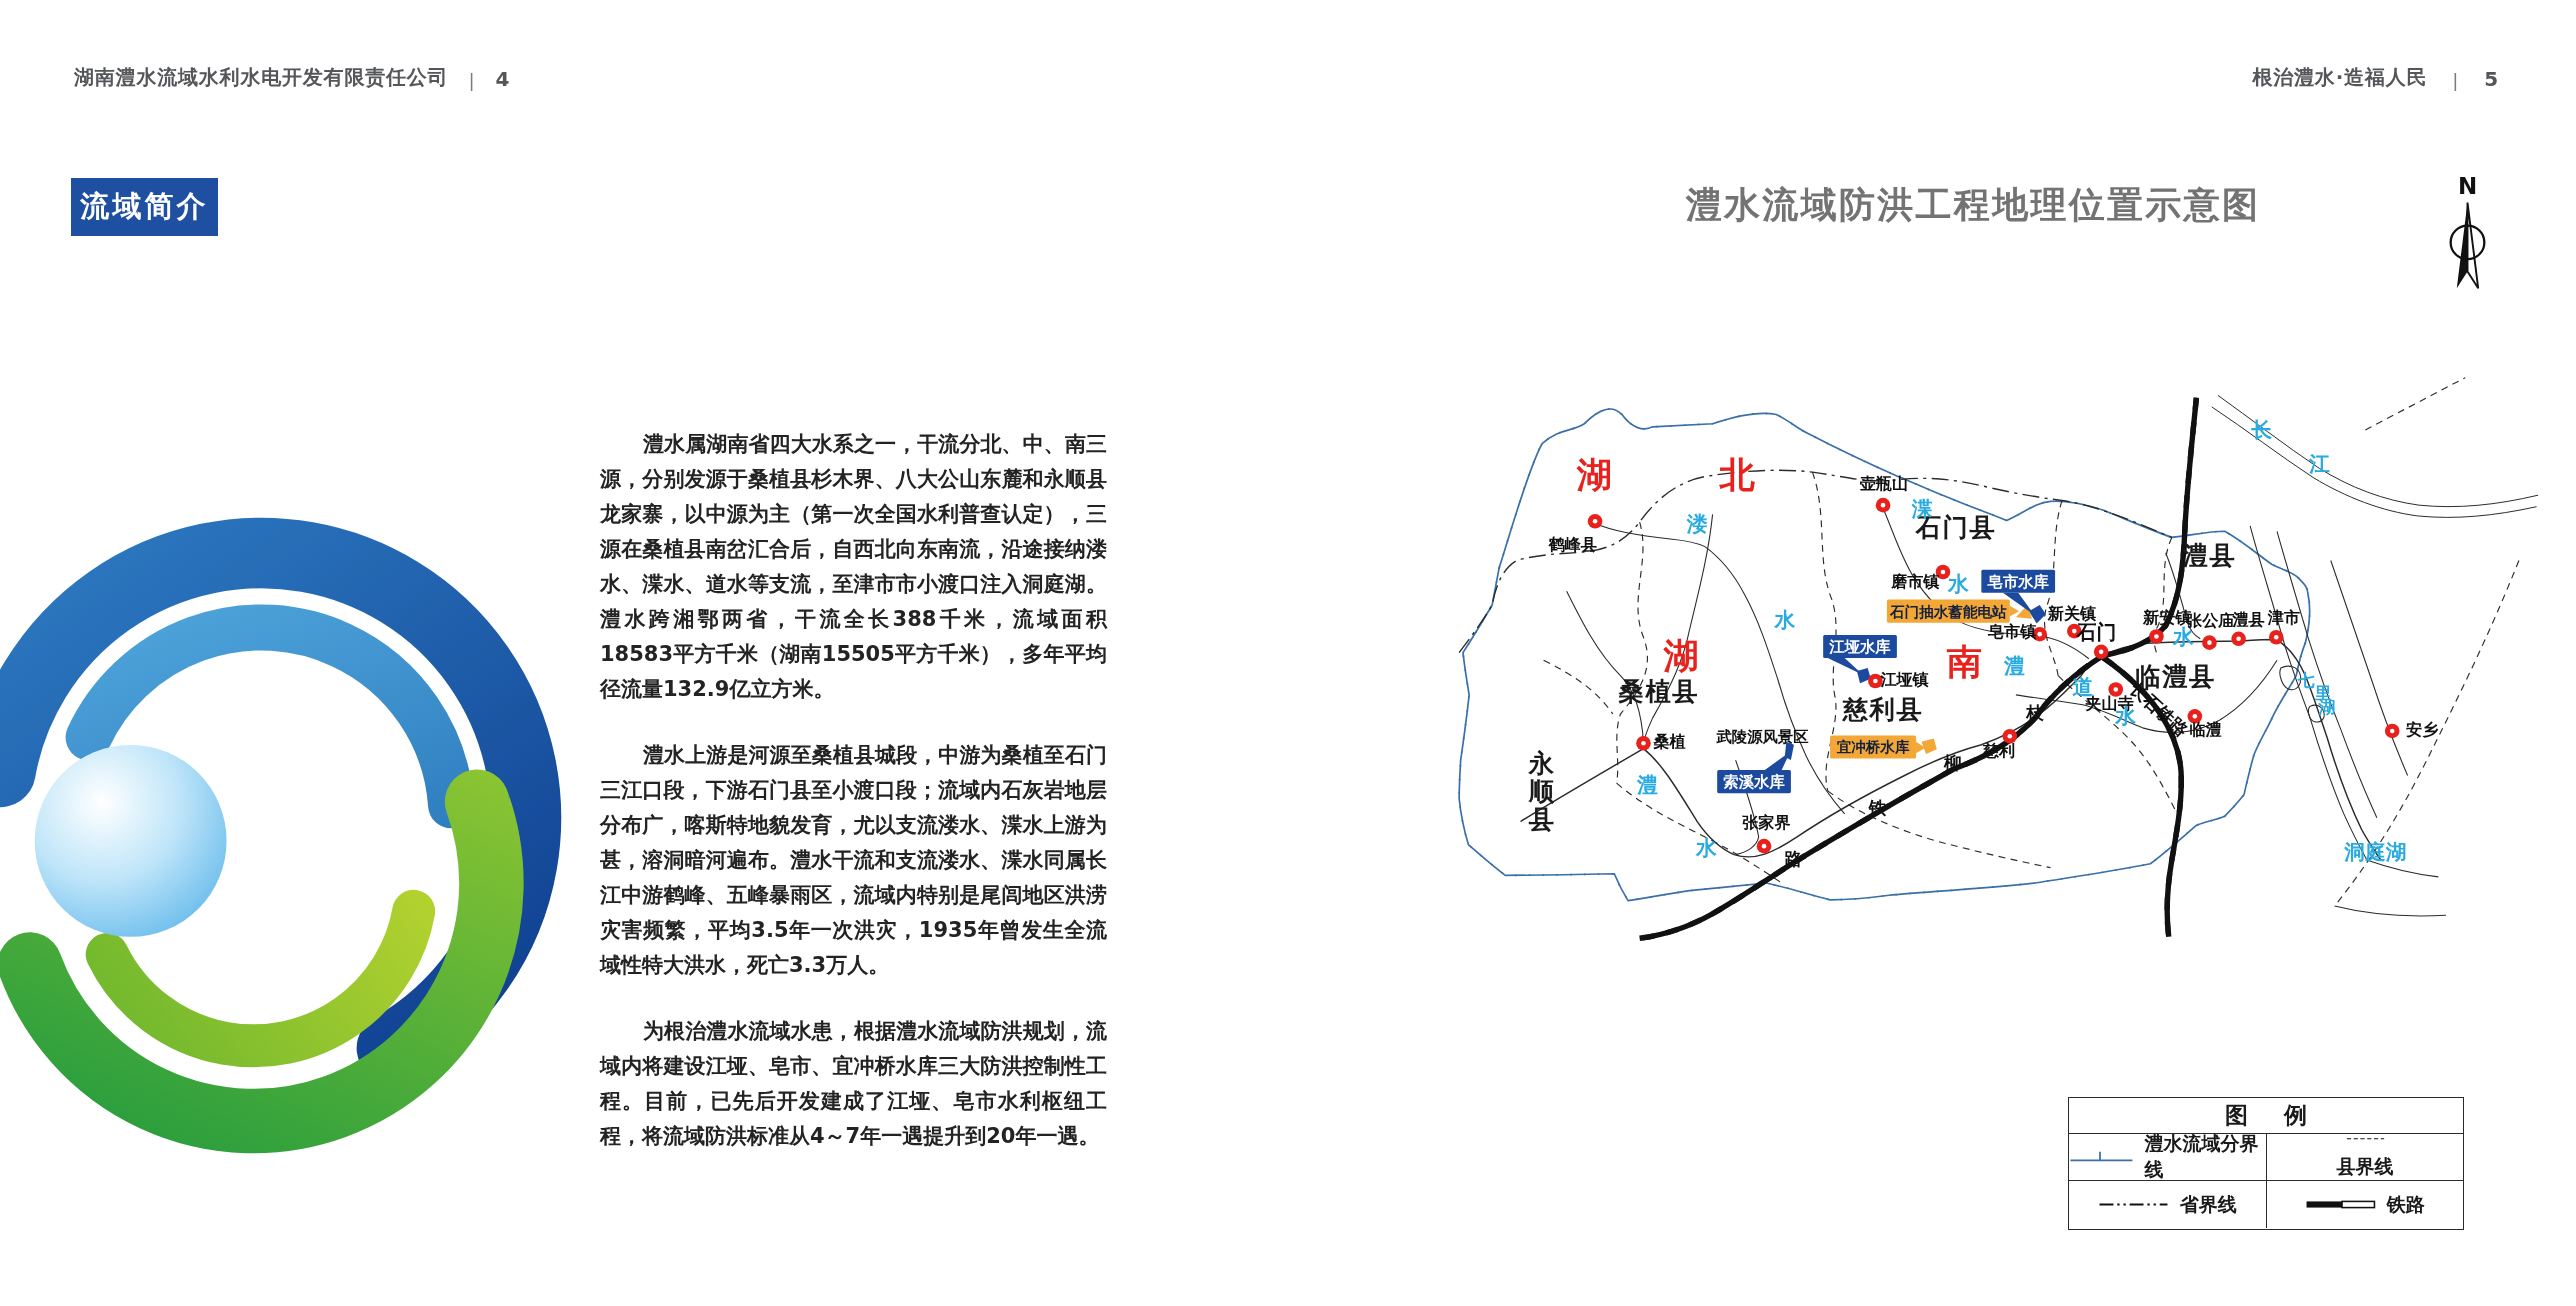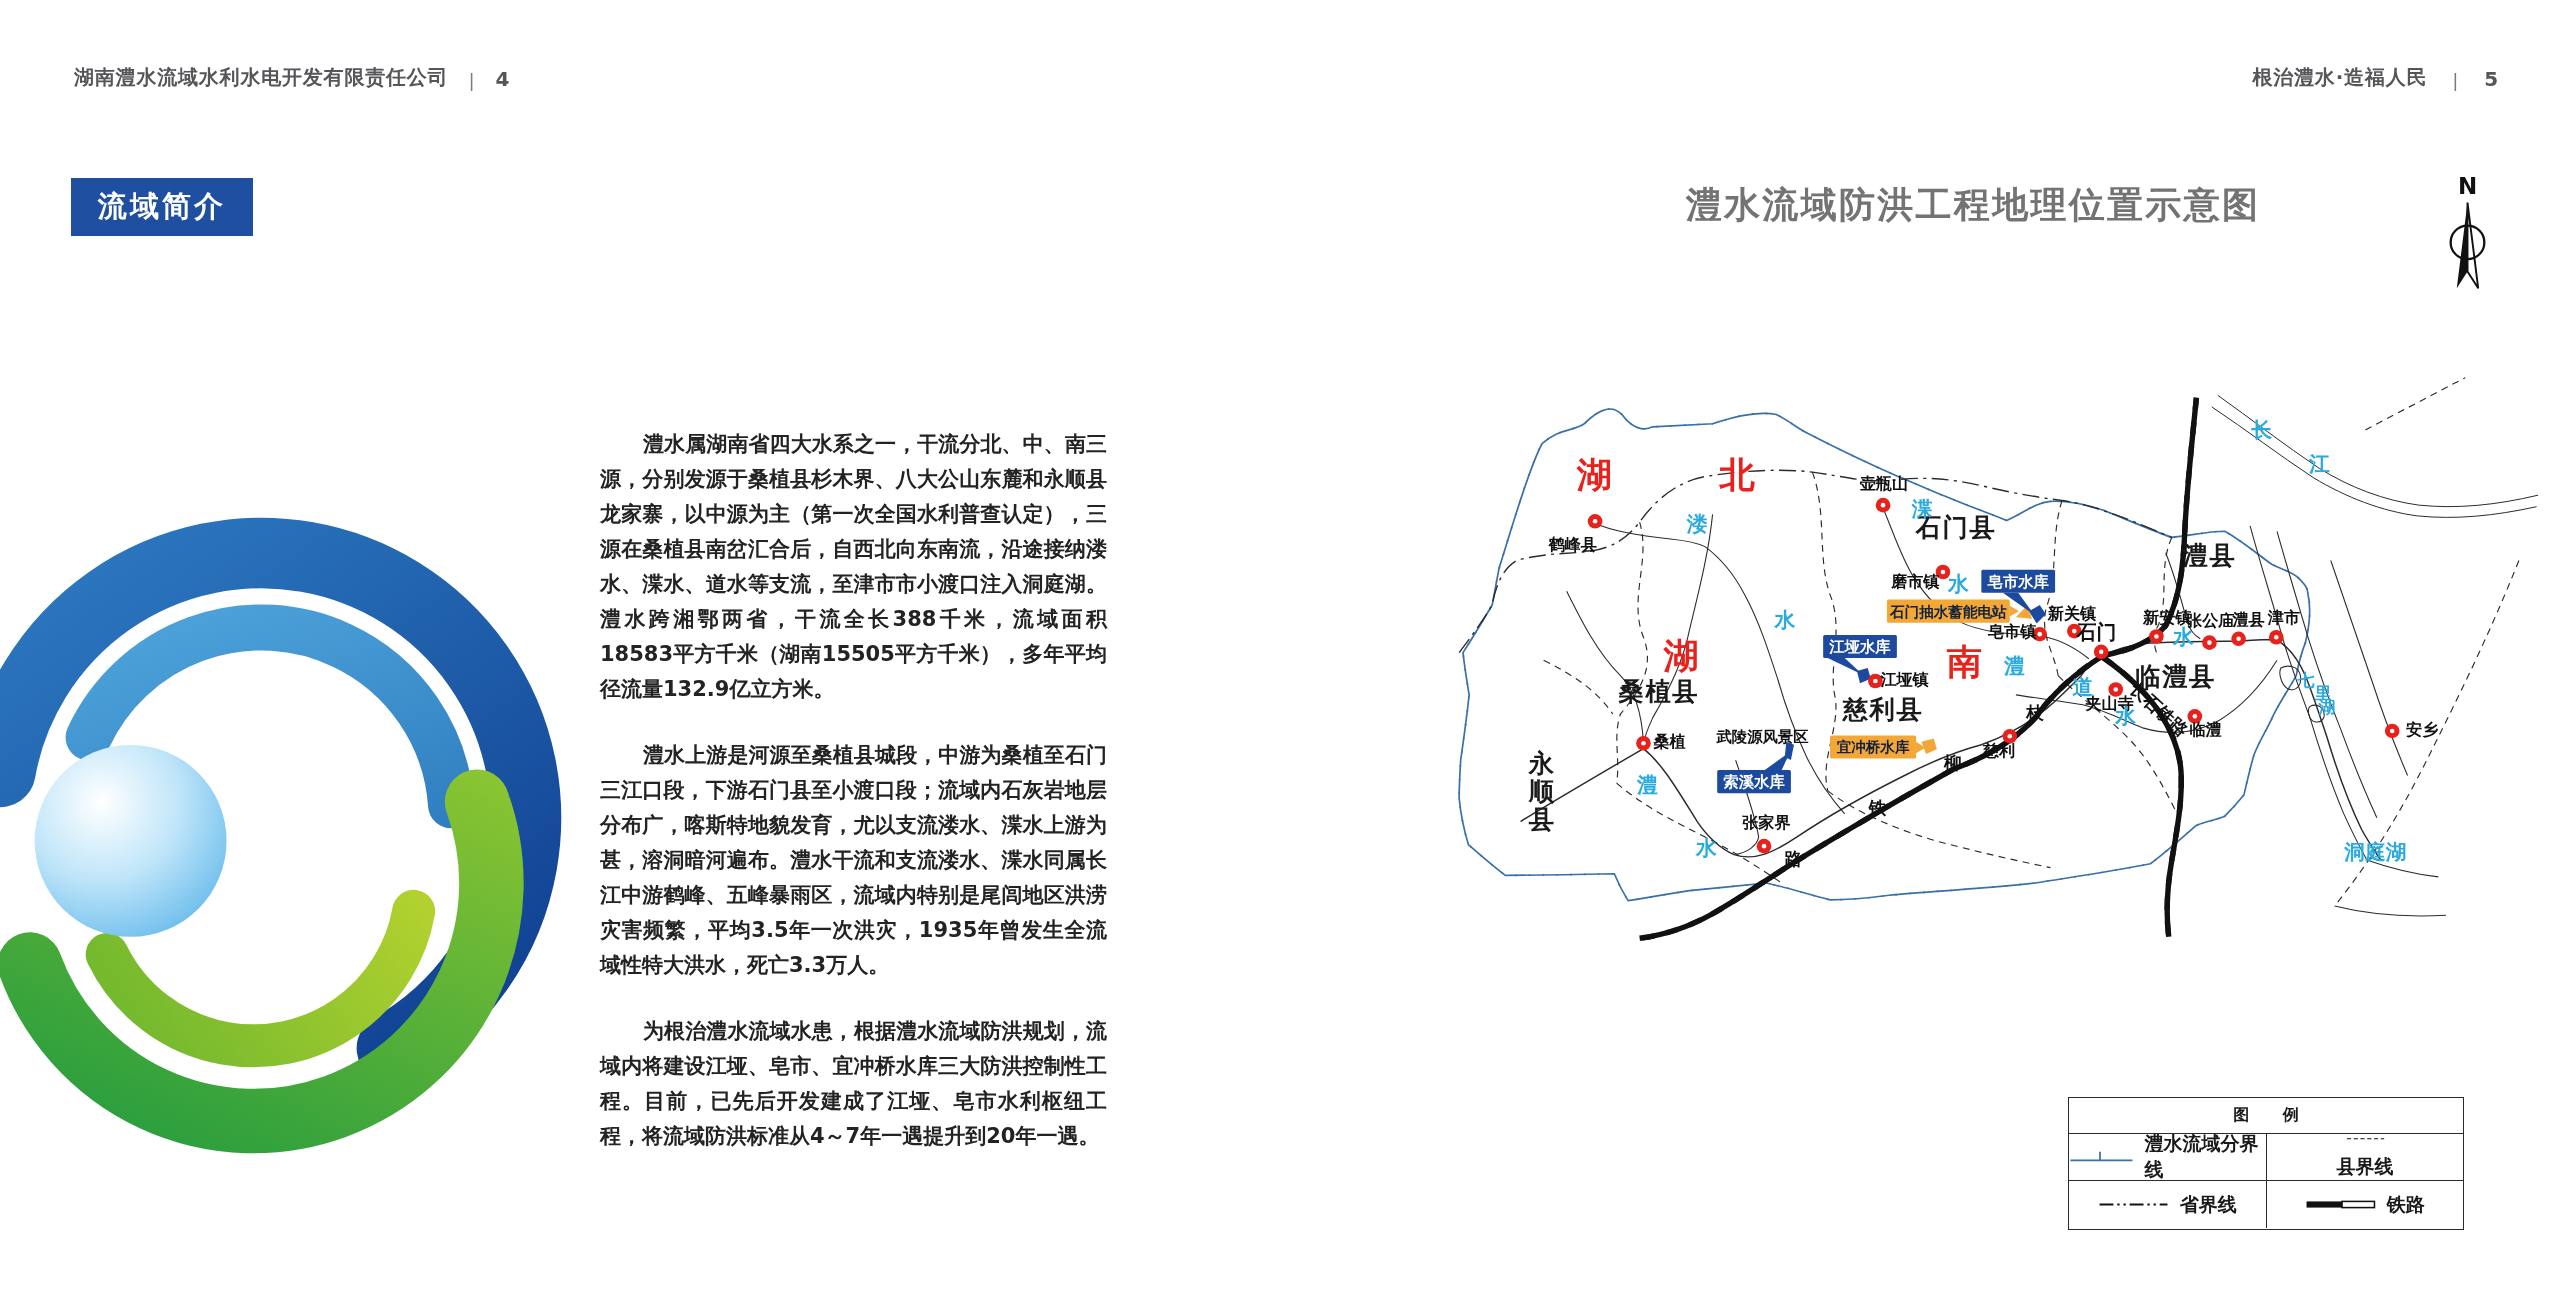--- a/index.html
+++ b/index.html
@@ -9,21 +9,21 @@
   }
   .abs{position:absolute;}
 
   
   .running-head{top:64px;font-size:20px;font-weight:bold;color:#55565a;letter-spacing:0.8px;display:flex;align-items:flex-end;gap:20px;}
   .running-head .sep{font-weight:normal;color:#7a7b7e;font-size:18.4px;}
   #head-left{left:74px;}
   #head-right{right:77px;gap:25px;}
 
   
-  .badge{left:71px;top:178px;width:182px;height:58px;background:#1e4fa0;color:#ffffff;
+  .badge{left:71px;top:178px;width:147px;height:58px;background:#1e4fa0;color:#ffffff;
     display:flex;align-items:center;justify-content:center;font-size:29px;font-weight:bold;letter-spacing:3.1px;}
   .bodytext{left:600px;top:427px;width:507px;}
   .bodytext p{margin:0 0 31px 0;text-indent:43px;text-align:justify;font-size:21px;line-height:35px;font-weight:600;color:#232323;}
 
   
   .map-title{left:1451px;top:181px;width:1044px;text-align:center;font-size:36px;font-weight:bold;color:#737373;letter-spacing:2.3px;}
   .compass{left:2446px;top:175px;width:43px;text-align:center;}
   .compass .n{font-size:23px;font-weight:bold;color:#111;line-height:23px;}
 
   
@@ -36,21 +36,21 @@
   .water{font-size:27px;font-weight:bold;fill:#29abe2;}
   .raillab{font-size:23px;font-weight:bold;fill:#111111;}
   .callout-blue rect,.callout-blue polygon{fill:#1c4a9e;}
   .callout-blue text{fill:#ffffff;font-size:20px;font-weight:bold;}
   .callout-orange rect,.callout-orange polygon{fill:#f2a737;}
   .callout-orange text{fill:#14213d;font-size:19px;font-weight:bold;}
 
   
   .legend{left:2068px;top:1097px;width:396px;height:133px;border:1.5px solid #2b2b2b;background:#fff;box-sizing:border-box;}
   .legend .lg-title{height:35px;border-bottom:1.5px solid #2b2b2b;display:flex;align-items:center;justify-content:center;
-    font-size:16px;font-weight:bold;color:#1a1a1a;letter-spacing:14px;text-indent:14px;}
+    font-size:23px;font-weight:bold;color:#1a1a1a;letter-spacing:14px;text-indent:14px;}
   .legend .lg-grid{display:grid;grid-template-columns:198px 1fr;grid-template-rows:47px 47px;}
   .legend .cell{display:flex;align-items:center;justify-content:center;gap:10.7px;box-sizing:border-box;}
   .legend .cell.c1{border-right:1.5px solid #2b2b2b;border-bottom:1.5px solid #2b2b2b;}
   .legend .cell.c2{border-bottom:1.5px solid #2b2b2b;flex-direction:column;}
   .legend .cell.c3{border-right:1.5px solid #2b2b2b;}
   .legend .lg-label{font-size:19px;font-weight:bold;color:#1a1a1a;}
 </style>
 </head>
 <body>
 

